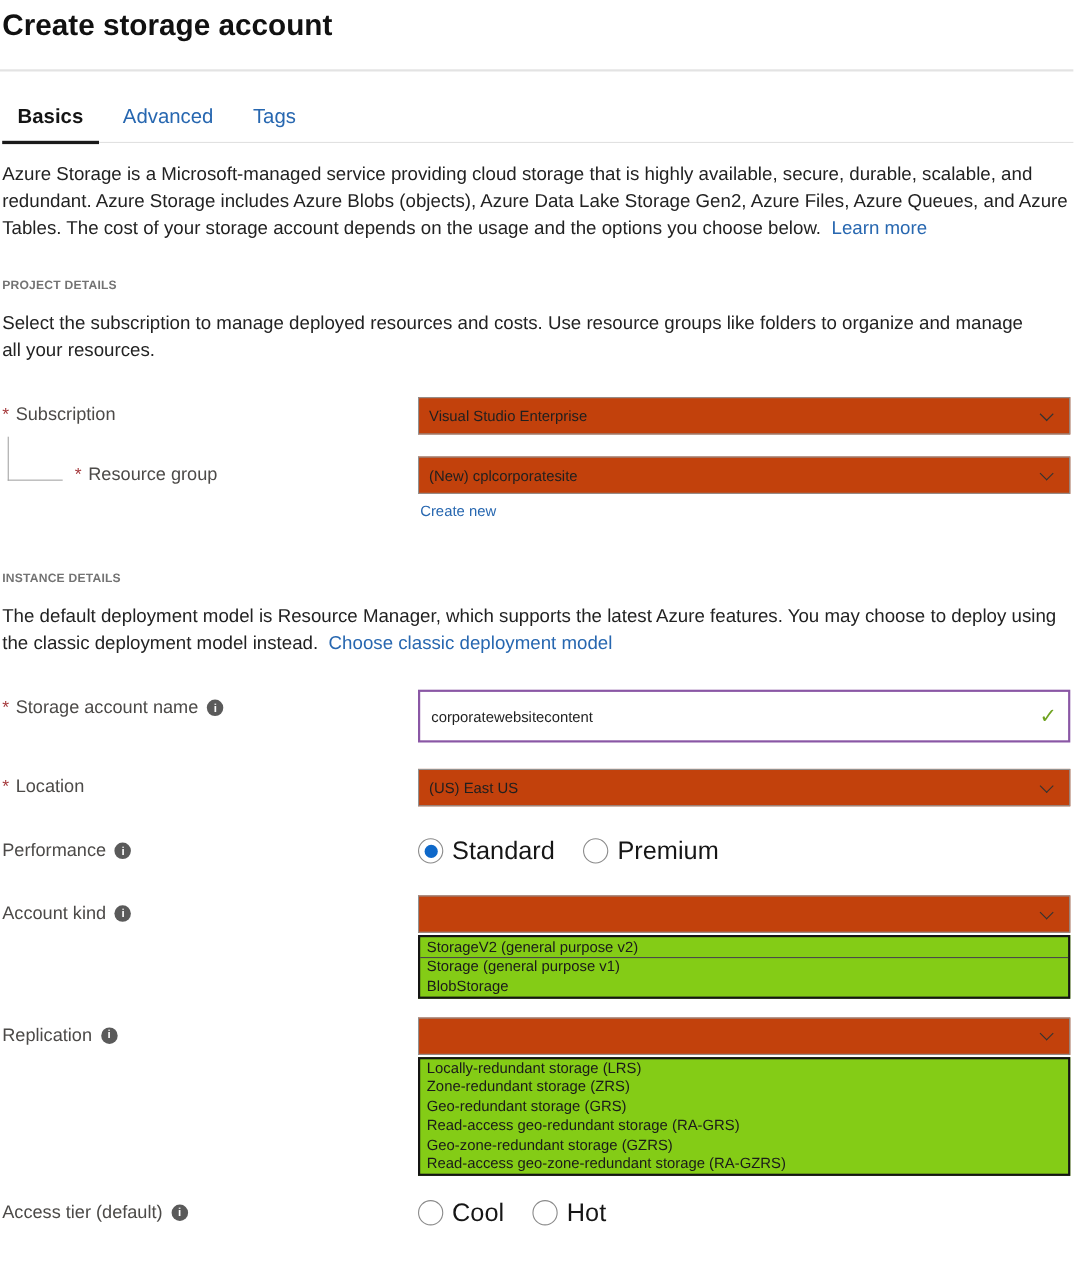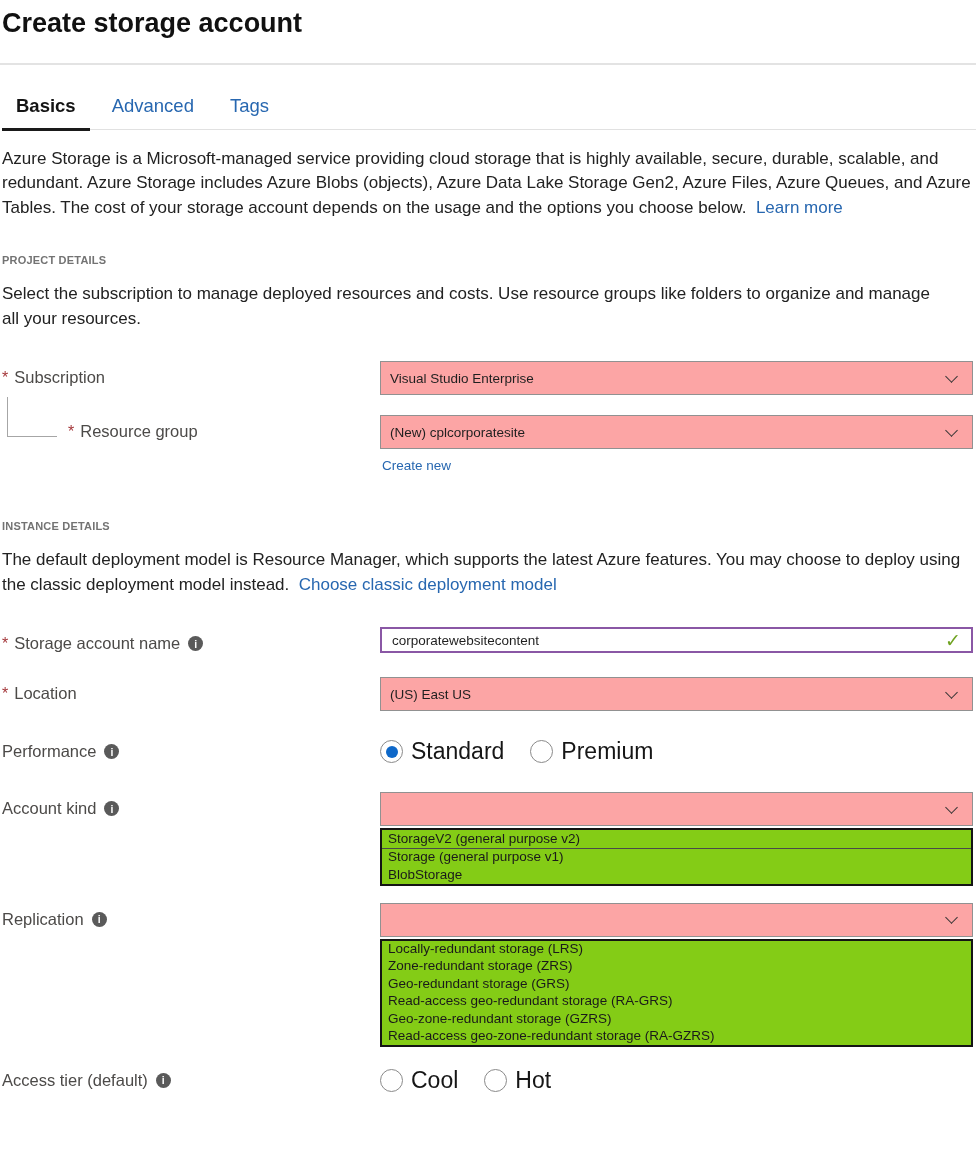--- a/index.html
+++ b/index.html
@@ -32,29 +32,29 @@
   h2.section-heading { font-size: 11px; font-weight: bold; color: #737373; margin: 34px 0 0 2px; letter-spacing: 0.2px; }
   .section-desc { margin-top: 16px; padding-right: 40px; }
 
   .form-area { position: relative; }
   .form-row { display: flex; align-items: flex-start; margin-left: 2px; }
   .row-label { width: 378px; font-size: 16.5px; color: #4c4a48; padding-top: 7px; display: flex; align-items: center; }
   .row-label .asterisk { color: #a4373a; margin-right: 6px; font-size: 16px; }
   .row-control { width: 593px; }
 
   .select-box {
-    height: 34px; border: 1px solid #919191; background: #fca5a5; display: flex;
+    height: 34px; border: 1px solid #919191; background: #c2410c; display: flex;
     align-items: center; justify-content: space-between; padding-left: 9px; cursor: pointer;
   }
   .select-value { font-size: 13.5px; color: #1f1f1f; }
   .chevron { width: 9px; height: 9px; border-right: 1.6px solid #333; border-bottom: 1.6px solid #333;
     transform: rotate(45deg); margin-right: 16px; margin-top: -4px; flex: 0 0 auto; }
 
   .text-input {
-    height: 26px; border: 2px solid #8a57a5; background: #fff; display: flex;
+    height: 48px; border: 2px solid #8a57a5; background: #fff; display: flex;
     align-items: center; justify-content: space-between; padding: 0 10px;
   }
   .check-icon { color: #6fa321; font-size: 19px; font-weight: bold; }
 
   .info-icon {
     display: inline-flex; align-items: center; justify-content: center;
     width: 15px; height: 15px; border-radius: 50%; background: #5a5a5a; color: #fff;
     font-size: 10.5px; font-weight: bold; margin-left: 8px; font-style: normal; cursor: pointer;
     flex: 0 0 auto;
   }

